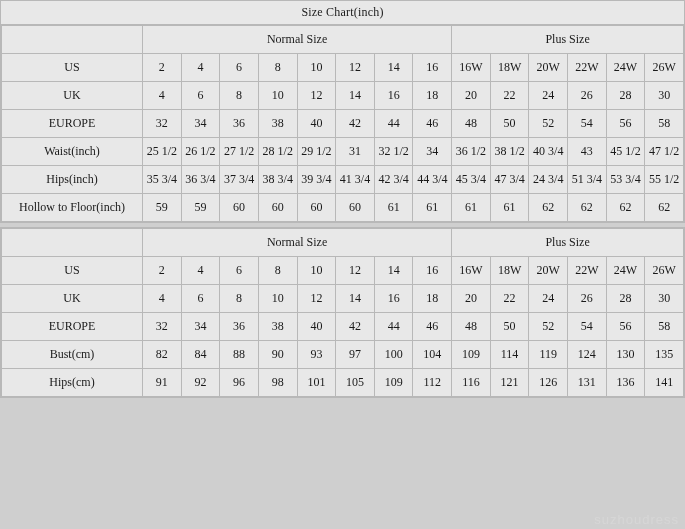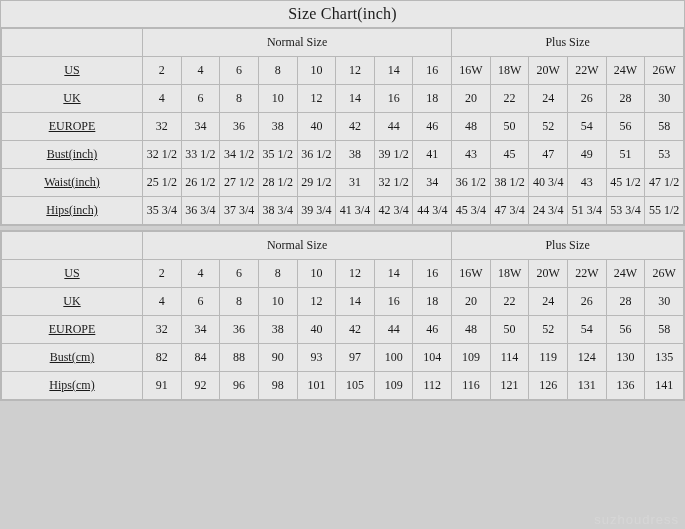--- a/index.html
+++ b/index.html
@@ -21,21 +21,21 @@
     background: #cfcfcf;
   }
   .chart-block {
     background: #e8e8e8;
     border: 1px solid #b8b8b8;
     box-sizing: border-box;
     margin: 0 0 4px 0;
   }
   .chart-title {
     text-align: center;
-    font-size: 16px;
+    font-size: 12px;
     padding: 4px 0 4px 0;
     background: #e8e8e8;
     border-bottom: 1px solid #b8b8b8;
     letter-spacing: 0.2px;
   }
   table.sizetable {
     border-collapse: collapse;
     width: 100%;
     table-layout: fixed;
     background: #e8e8e8;
@@ -47,21 +47,20 @@
     vertical-align: middle;
     font-size: 12px;
     padding: 0;
     height: 27px;
     color: #1a1a1a;
     background: #e8e8e8;
   }
   td.rowlabel {
     font-size: 13px;
     width: 140px;
-    text-decoration: underline;
   }
   td.grouphead {
     font-size: 14px;
     height: 24px;
   }
   td.blankcorner {
     background: #e8e8e8;
   }
   .tbl-in td { height: 27px; }
   .tbl-cm td { height: 27px; }
@@ -141,37 +140,20 @@
           <td>44</td>
           <td>46</td>
           <td>48</td>
           <td>50</td>
           <td>52</td>
           <td>54</td>
           <td>56</td>
           <td>58</td>
         </tr>
 
-        <tr>
-          <td class="rowlabel">Bust(inch)</td>
-          <td>32 1/2</td>
-          <td>33 1/2</td>
-          <td>34 1/2</td>
-          <td>35 1/2</td>
-          <td>36 1/2</td>
-          <td>38</td>
-          <td>39 1/2</td>
-          <td>41</td>
-          <td>43</td>
-          <td>45</td>
-          <td>47</td>
-          <td>49</td>
-          <td>51</td>
-          <td>53</td>
-        </tr>
 
         <tr>
           <td class="rowlabel">Waist(inch)</td>
           <td>25 1/2</td>
           <td>26 1/2</td>
           <td>27 1/2</td>
           <td>28 1/2</td>
           <td>29 1/2</td>
           <td>31</td>
           <td>32 1/2</td>
@@ -195,20 +177,37 @@
           <td>42 3/4</td>
           <td>44 3/4</td>
           <td>45 3/4</td>
           <td>47 3/4</td>
           <td>24 3/4</td>
           <td>51 3/4</td>
           <td>53 3/4</td>
           <td>55 1/2</td>
         </tr>
 
+        <tr>
+          <td class="rowlabel lbl-long">Hollow to Floor(inch)</td>
+          <td>59</td>
+          <td>59</td>
+          <td>60</td>
+          <td>60</td>
+          <td>60</td>
+          <td>60</td>
+          <td>61</td>
+          <td>61</td>
+          <td>61</td>
+          <td>61</td>
+          <td>62</td>
+          <td>62</td>
+          <td>62</td>
+          <td>62</td>
+        </tr>
       </tbody>
     </table>
   </div>
 
   <div class="chart-block">
     <table class="sizetable tbl-cm">
       <tbody>
         <tr>
           <td class="rowlabel blankcorner"></td>
           <td class="grouphead" colspan="8">Normal Size</td>

